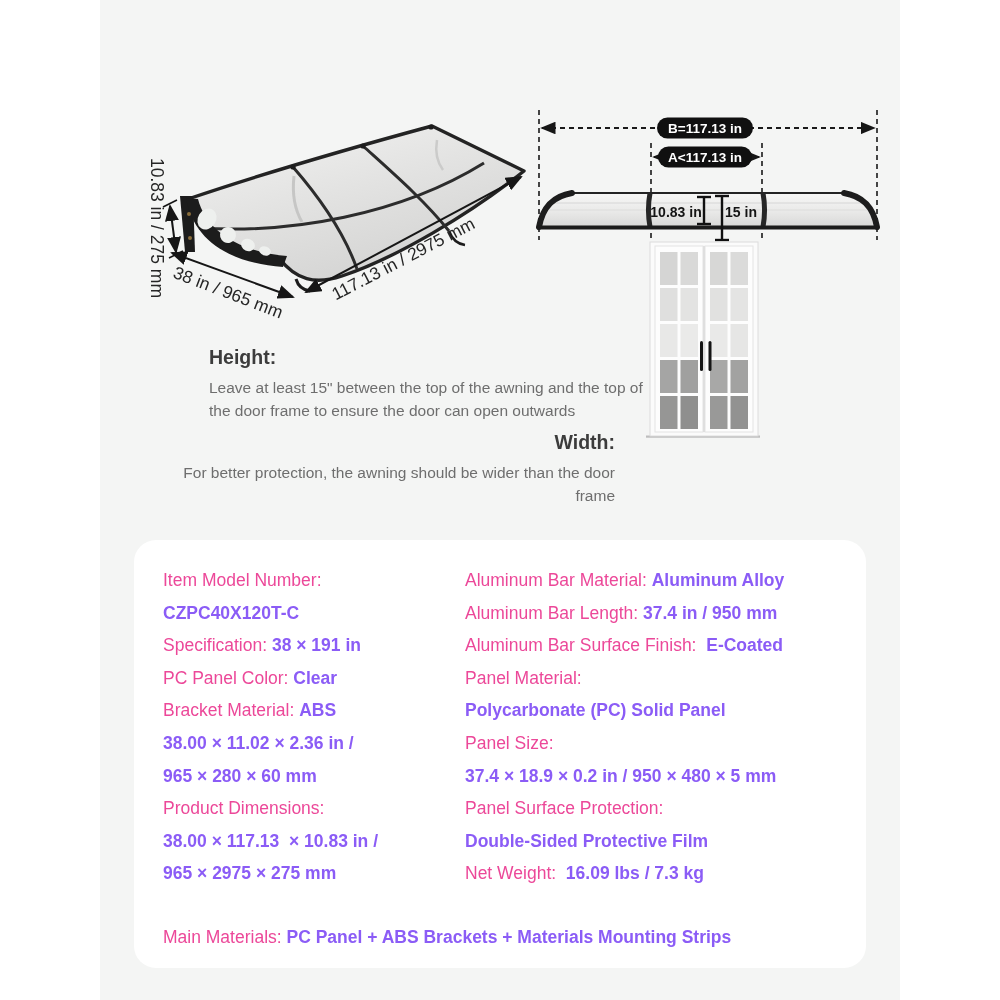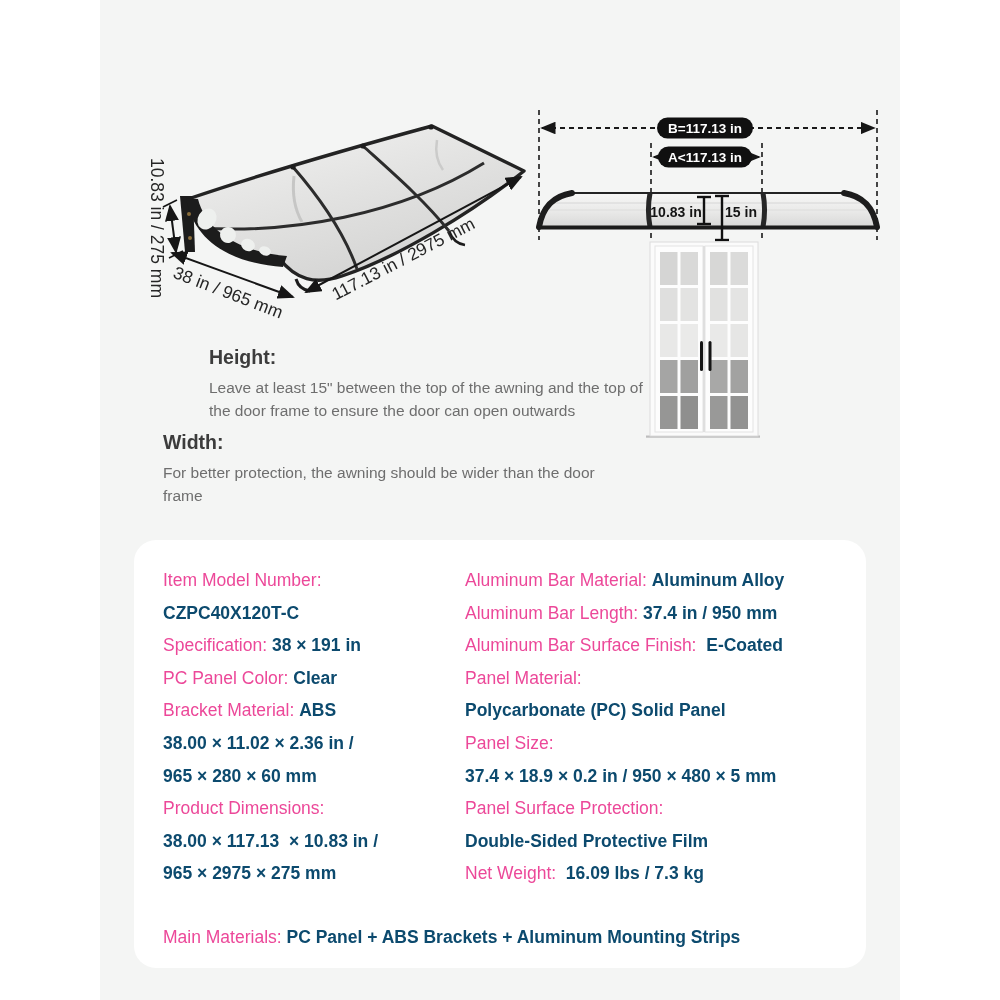--- a/index.html
+++ b/index.html
@@ -12,21 +12,21 @@
   .note-title{font-size:19.5px;font-weight:700;color:#3c3c3c;margin:0 0 7px 0;}
   .note-body{font-size:15.5px;color:#6e6e6e;line-height:23px;margin:0;}
   
   .card{position:absolute;left:134px;top:540px;width:732px;height:428px;background:#ffffff;
         border-radius:22px;}
   .col{position:absolute;top:24px;}
   .col-left{left:29px;width:300px;}
   .col-right{left:331px;width:378px;}
   .line{height:32.6px;line-height:32.6px;font-size:17.5px;white-space:pre-wrap;overflow:visible;}
   .lab{color:#ec4899;}
-  .val{color:#0c4a6e;font-weight:700;}
+  .val{color:#8b5cf6;font-weight:700;}
   .footer-line{position:absolute;left:29px;top:381px;width:680px;}
   svg text{font-family:"Liberation Sans",sans-serif;}
 </style>
 </head>
 <body>
 
 <div class="page">
   <div class="band"></div>
 
   <svg class="diagram-svg" width="1000" height="545" viewBox="0 0 1000 545">
@@ -160,21 +160,21 @@
         <rect x="50" y="99" width="3" height="30" rx="1.5" fill="#151515"></rect>
         <rect x="58.5" y="99" width="3" height="30" rx="1.5" fill="#151515"></rect>
       </g>
     </g>
   </svg>
 
   <div class="note" style="top:346px;margin-left:46px;">
     <p class="note-title">Height:</p>
     <p class="note-body">Leave at least 15" between the top of the awning and the top of the door frame to ensure the door can open outwards</p>
   </div>
-  <div class="note" style="top:431px;">
+  <div class="note" style="top:431px;text-align:right;">
     <p class="note-title">Width:</p>
     <p class="note-body">For better protection, the awning should be wider than the door frame</p>
   </div>
 
   <div class="card">
     <div class="col col-left">
       <div class="line"><span class="lab">Item Model Number:</span><span class="val"></span></div>
       <div class="line"><span class="lab"></span><span class="val">CZPC40X120T-C</span></div>
       <div class="line"><span class="lab">Specification: </span><span class="val">38 × 191 in</span></div>
       <div class="line"><span class="lab">PC Panel Color: </span><span class="val">Clear</span></div>
@@ -190,15 +190,15 @@
       <div class="line"><span class="lab">Aluminum Bar Length: </span><span class="val">37.4 in / 950 mm</span></div>
       <div class="line"><span class="lab">Aluminum Bar Surface Finish:  </span><span class="val">E-Coated</span></div>
       <div class="line"><span class="lab">Panel Material:</span><span class="val"></span></div>
       <div class="line"><span class="lab"></span><span class="val">Polycarbonate (PC) Solid Panel</span></div>
       <div class="line"><span class="lab">Panel Size:</span><span class="val"></span></div>
       <div class="line"><span class="lab"></span><span class="val">37.4 × 18.9 × 0.2 in / 950 × 480 × 5 mm</span></div>
       <div class="line"><span class="lab">Panel Surface Protection:</span><span class="val"></span></div>
       <div class="line"><span class="lab"></span><span class="val">Double-Sided Protective Film</span></div>
       <div class="line"><span class="lab">Net Weight:  </span><span class="val">16.09 lbs / 7.3 kg</span></div>
     </div>
-    <div class="footer-line line"><span class="lab">Main Materials: </span><span class="val">PC Panel + ABS Brackets + Aluminum Mounting Strips</span></div>
+    <div class="footer-line line"><span class="lab">Main Materials: </span><span class="val">PC Panel + ABS Brackets + Materials Mounting Strips</span></div>
   </div>
 </div>
 
 </body></html>

